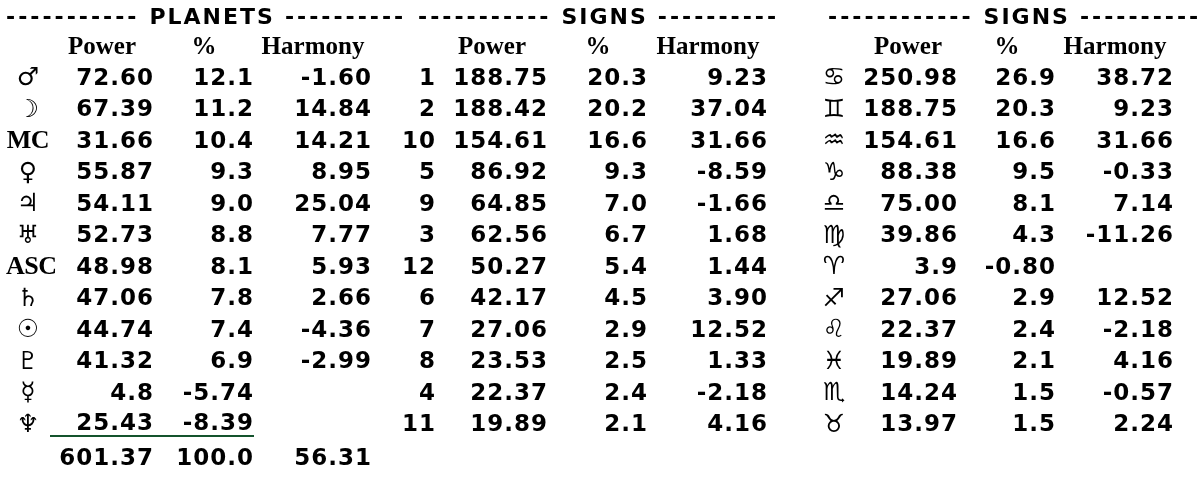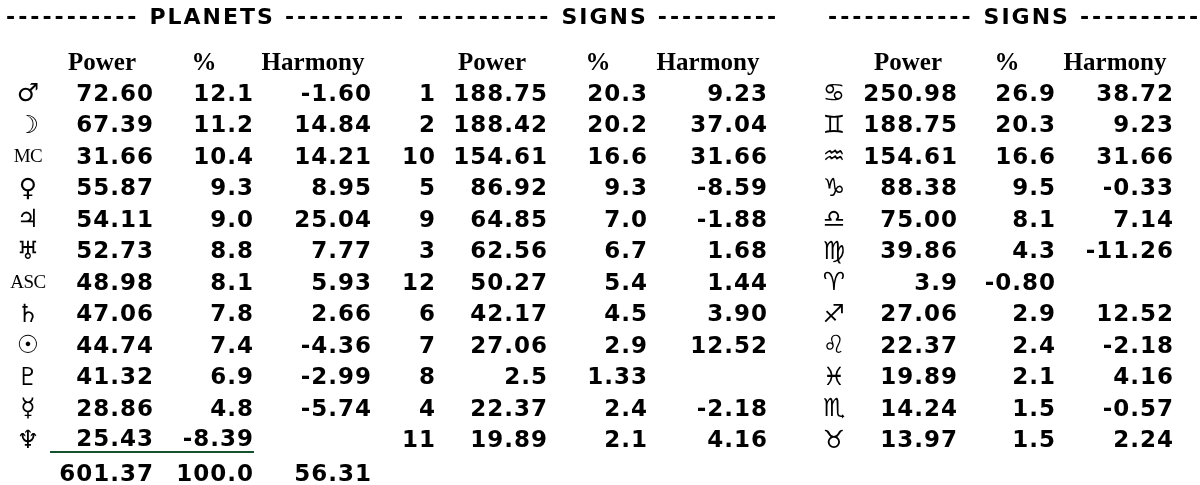--- a/index.html
+++ b/index.html
@@ -16,38 +16,38 @@
   .sec-title {
     display:flex; align-items:center; height:28px; gap:10px;
     font-family:"DejaVu Sans", sans-serif; font-weight:700; font-size:22px;
     letter-spacing:2px; white-space:nowrap;
   }
   .sec-houses .sec-title, .sec-signs .sec-title { padding-left:18px; }
   .dash { letter-spacing:3px; }
 
   .hdr {
     display:grid; height:31px; align-items:center;
-    font-family:"Liberation Serif", serif; font-weight:700; font-size:25px;margin-top:16px;
+    font-family:"Liberation Serif", serif; font-weight:700; font-size:25px;
   }
   .hdr .h { text-align:center; }
 
   .row { display:grid; align-items:center; height:31.5px; }
 
   .sec-planets .hdr, .sec-planets .row { grid-template-columns:44px 104px 100px 118px; }
   .sec-houses  .hdr, .sec-houses  .row { grid-template-columns:36px 112px 100px 120px; }
   .sec-signs   .hdr, .sec-signs   .row { grid-template-columns:48px 100px  98px 118px; }
 
   .cell.num {
     text-align:right;
     font-family:"DejaVu Sans", sans-serif; font-weight:700; font-size:23px;
     letter-spacing:1px;
   }
   .cell.label { text-align:center; font-size:25px; font-weight:400; }
   .cell.label.text-label {
-    font-family:"Liberation Serif", serif; font-weight:400; font-size:19px;
+    font-family:"Liberation Serif", serif; font-weight:700; font-size:26px;
     letter-spacing:-0.5px;
   }
   .cell.label.num-label {
     text-align:right;
     font-family:"DejaVu Sans", sans-serif; font-weight:700; font-size:23px;
     letter-spacing:1px;
   }
   
   .sec-planets .rows .row:last-child .num { border-bottom:2px solid #14532d; }
 
@@ -126,21 +126,20 @@
           <span class="cell num">-4.36</span>
         </div>
         <div class="row">
           <span class="cell label">♇</span>
           <span class="cell num">41.32</span>
           <span class="cell num">6.9</span>
           <span class="cell num">-2.99</span>
         </div>
         <div class="row">
           <span class="cell label">☿</span>
-          <span class="cell num">28.86</span>
           <span class="cell num">4.8</span>
           <span class="cell num">-5.74</span>
         </div>
         <div class="row">
           <span class="cell label">♆</span>
           <span class="cell num">25.43</span>
           <span class="cell num">-8.39</span>
         </div>
       </div>
     <div class="row totals">
@@ -185,21 +184,21 @@
         <div class="row">
           <span class="cell label num-label">5</span>
           <span class="cell num">86.92</span>
           <span class="cell num">9.3</span>
           <span class="cell num">-8.59</span>
         </div>
         <div class="row">
           <span class="cell label num-label">9</span>
           <span class="cell num">64.85</span>
           <span class="cell num">7.0</span>
-          <span class="cell num">-1.88</span>
+          <span class="cell num">-1.66</span>
         </div>
         <div class="row">
           <span class="cell label num-label">3</span>
           <span class="cell num">62.56</span>
           <span class="cell num">6.7</span>
           <span class="cell num">1.68</span>
         </div>
         <div class="row">
           <span class="cell label num-label">12</span>
           <span class="cell num">50.27</span>
@@ -213,20 +212,21 @@
           <span class="cell num">3.90</span>
         </div>
         <div class="row">
           <span class="cell label num-label">7</span>
           <span class="cell num">27.06</span>
           <span class="cell num">2.9</span>
           <span class="cell num">12.52</span>
         </div>
         <div class="row">
           <span class="cell label num-label">8</span>
+          <span class="cell num">23.53</span>
           <span class="cell num">2.5</span>
           <span class="cell num">1.33</span>
         </div>
         <div class="row">
           <span class="cell label num-label">4</span>
           <span class="cell num">22.37</span>
           <span class="cell num">2.4</span>
           <span class="cell num">-2.18</span>
         </div>
         <div class="row">

